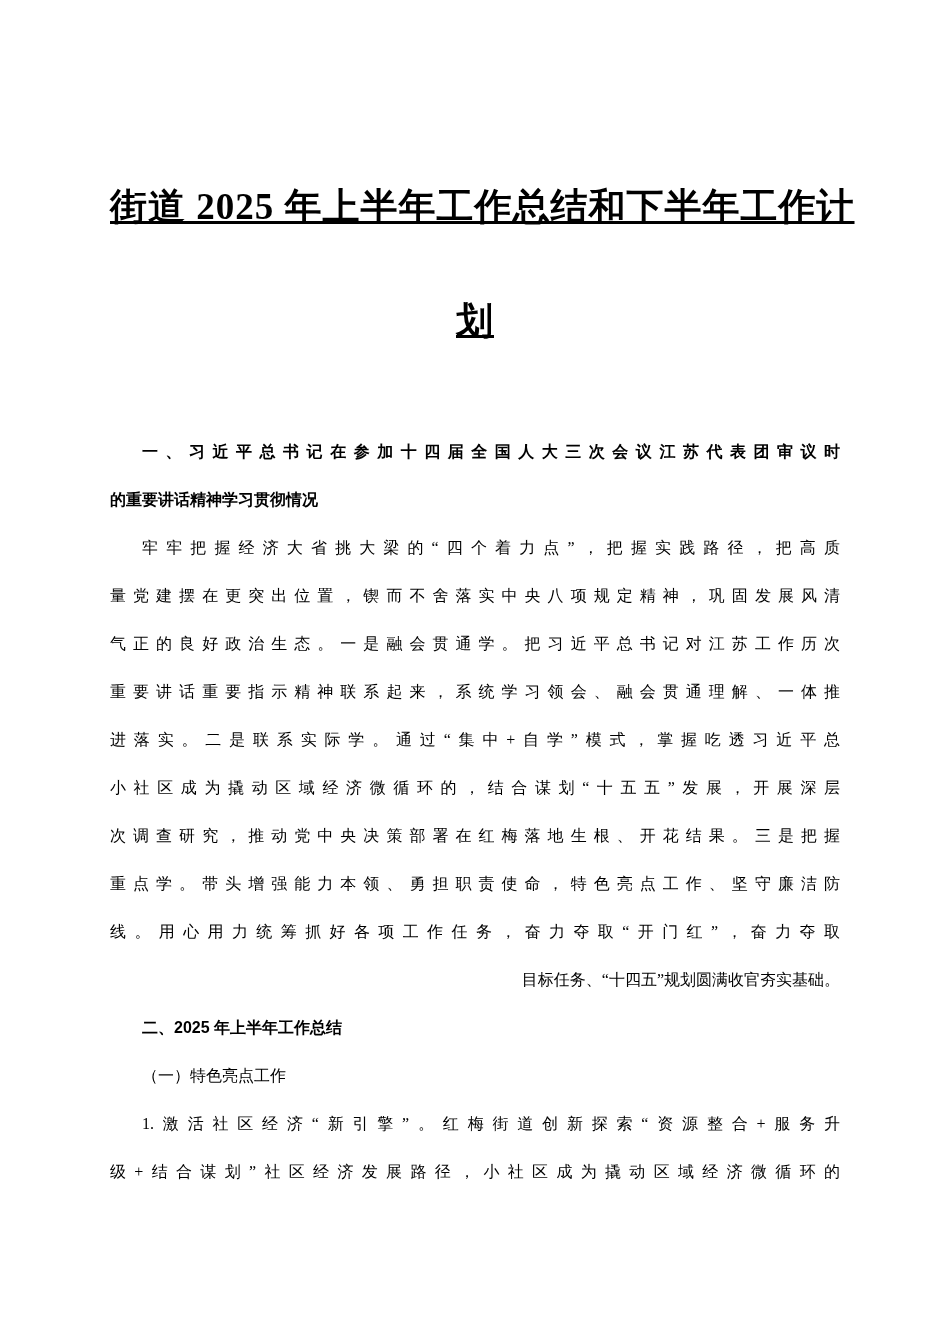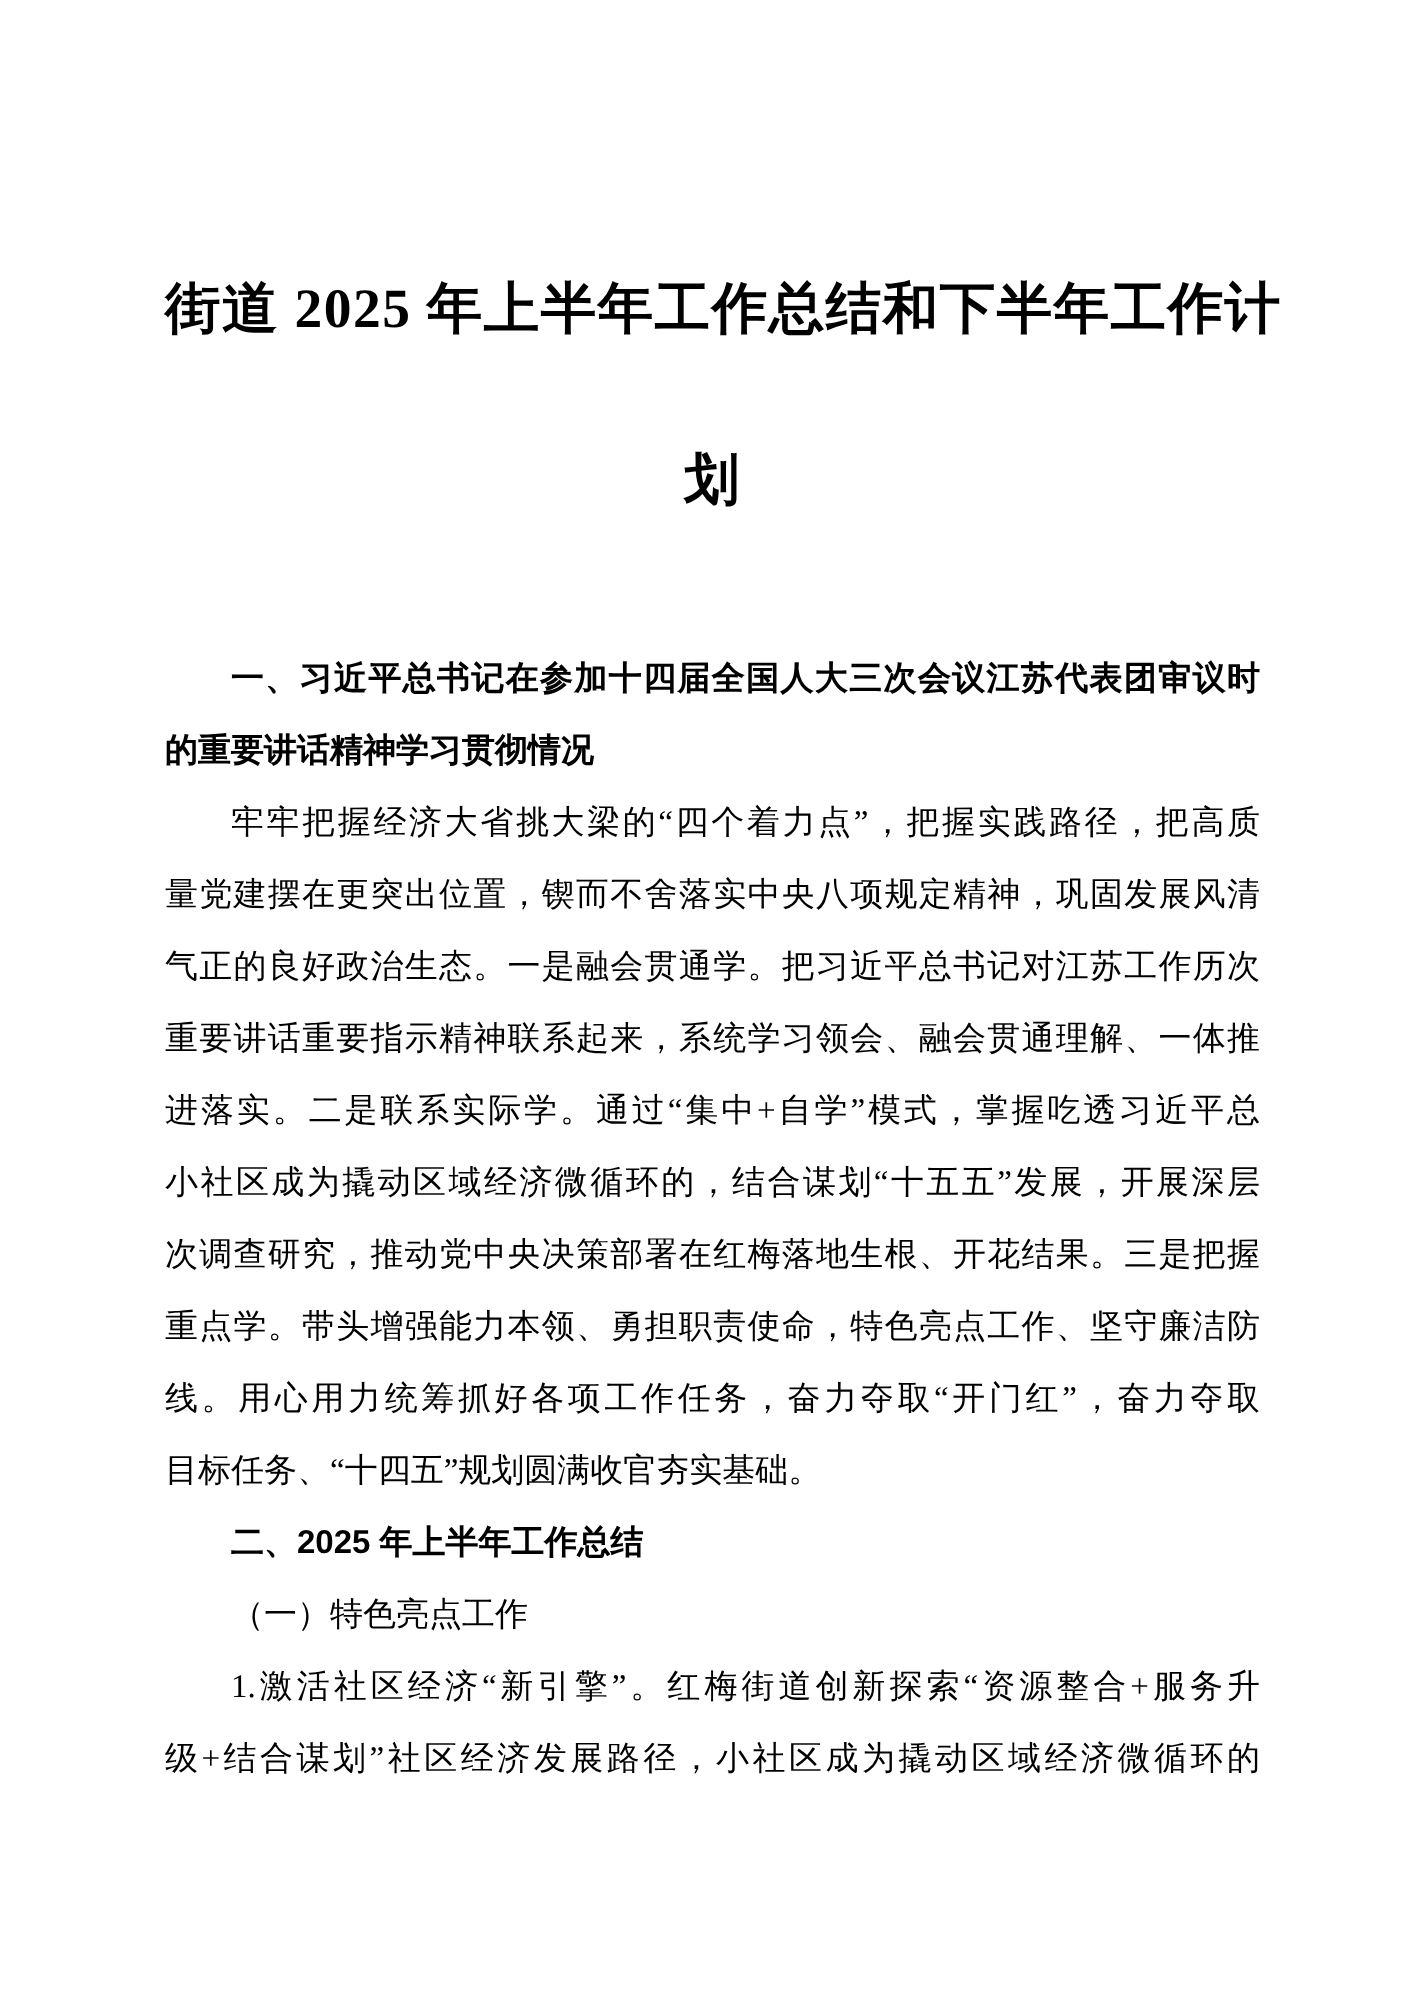--- a/index.html
+++ b/index.html
@@ -24,27 +24,28 @@
   
   .doc-title {
     margin: 0;
     padding-top: 150px;
     font-size: 37px;
     font-weight: bold;
     line-height: 114px;
     text-align: center;
     font-family: "Liberation Serif", "DejaVu Serif", serif;
     letter-spacing: 1px;
+    text-decoration: underline;
   }
   .title-line { white-space: nowrap; }
 
   
   .content {
     margin-top: 50px;
-    font-size: 22px;
+    font-size: 16px;
     line-height: 48px;
   }
   .line {
     white-space: nowrap;
     overflow: hidden;
   }
   
   .jline {
     white-space: normal;
     text-align: justify;
@@ -57,20 +58,21 @@
     font-weight: bold;
   }
   
   .kai {
     font-family: "Liberation Serif", "DejaVu Serif", serif;
     font-weight: normal;
   }
   .pline {
     font-family: "Liberation Serif", "DejaVu Serif", serif;
     font-weight: normal;
+    text-align: right;
   }
 </style>
 </head>
 <body>
 
 <div class="page">
 
   <h1 class="doc-title">
     <div class="title-line">街道 2025 年上半年工作总结和下半年工作计</div>
     <div class="title-line">划</div>

